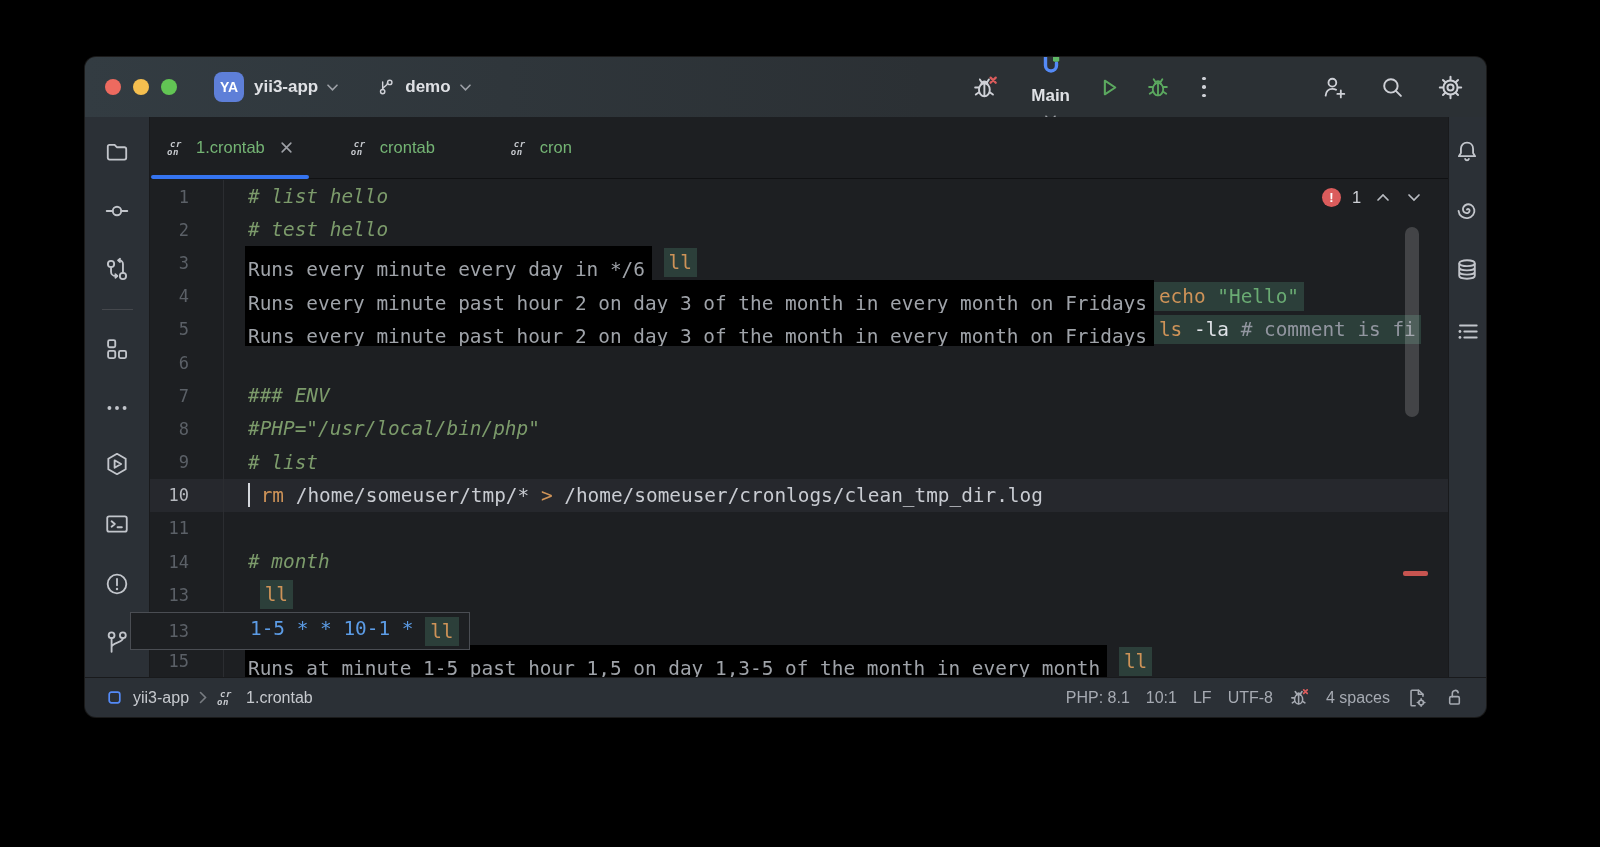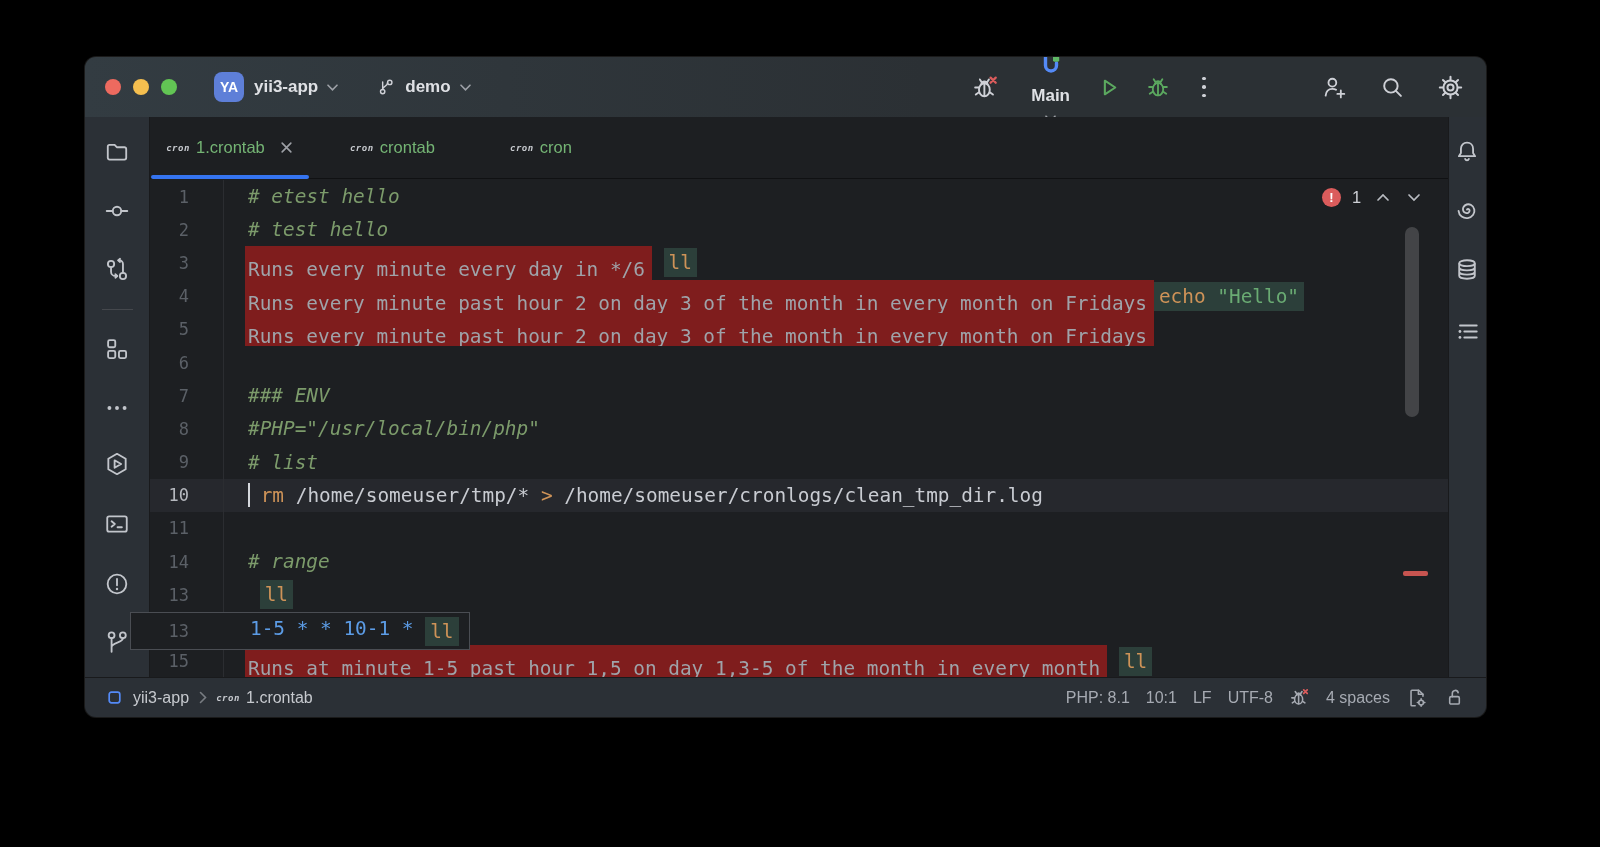--- a/index.html
+++ b/index.html
@@ -36,37 +36,37 @@
   .stripe-divider{position:absolute;left:17px;width:31px;height:1px;background:#45484D;}
 
   
   .center{position:absolute;left:65px;right:38px;top:60px;bottom:40px;display:flex;flex-direction:column;background:#1D1F22;}
   .tabbar{flex:0 0 62px;display:flex;align-items:stretch;border-bottom:1px solid #101113;box-sizing:border-box;}
   .tab{display:flex;align-items:center;gap:10px;padding:0 17px;position:relative;cursor:pointer;}
   .tab + .tab{margin-left:14px;}
   .tab.active::after{content:"";position:absolute;left:1px;right:1px;bottom:-1px;height:4px;
     background:#3574F0;border-radius:3px;}
   .tab .label{color:#74B474;font-size:16.5px;}
-  .cr-icon{display:flex;flex-direction:row;justify-content:center;width:19px;
+  .cr-icon{display:flex;flex-direction:column;justify-content:center;width:19px;
     font-family:"DejaVu Sans Mono",monospace;font-style:italic;font-weight:700;font-size:9px;
     line-height:8px;color:#C6C9CE;letter-spacing:0.5px;}
   .cr-icon .r1{padding-left:3px;}
 
   
   .editor{flex:1;position:relative;overflow:hidden;padding-top:1px;
     font-family:"DejaVu Sans Mono",monospace;font-size:19.4px;color:#C9CCD2;}
   .row{display:flex;height:33.2px;align-items:center;white-space:pre;}
   .row .ln{flex:0 0 74px;box-sizing:border-box;align-self:stretch;display:flex;align-items:center;
     justify-content:flex-end;padding-right:34px;font-size:17px;color:#5B6067;border-right:1px solid #2B2D31;}
   .row .code{flex:1;min-width:0;overflow:hidden;height:100%;display:flex;align-items:center;
     padding-left:24px;white-space:pre;}
   .row.cur{background:#26282D;}
   .row.cur .ln{color:#B6B9BF;}
   .seg-cmt{color:#7C9B6B;font-style:italic;}
-  .seg-inlay{background:#7f1d1d;color:#9FA3A9;padding:17px 7px 3px 3px;margin-left:-3px;}
+  .seg-inlay{background:#000000;color:#9FA3A9;padding:17px 7px 3px 3px;margin-left:-3px;}
   .seg-num{color:#5C9CE6;}
   .seg-cmd{color:#CE9358;}
   .seg-str{color:#6AAB73;}
   .seg-txt{color:#C9CCD2;}
   .seg-wht{color:#DFE2E7;}
   .seg-gry{color:#9296A0;}
   .grp-run{background:#2C3F3A;padding:3px 5px;display:inline-flex;}
   .seg-caret{display:inline-block;width:2px;height:24px;background:#D4D7DC;margin-right:-1px;}
 
   
@@ -299,32 +299,32 @@
       </div>
       <div class="tab" style="margin-left:42px;">
         <span class="cr-icon">
           <span class="r1">cr</span>
               <span>on</span>
         </span>
         <span class="label">cron</span>
       </div>
     </div>
     <div class="editor">
-          <div class="row"><span class="ln">1</span><span class="code"><span class="seg-cmt"># etest hello</span></span></div>
+          <div class="row"><span class="ln">1</span><span class="code"><span class="seg-cmt"># list hello</span></span></div>
           <div class="row"><span class="ln">2</span><span class="code"><span class="seg-cmt"># test hello</span></span></div>
           <div class="row"><span class="ln">3</span><span class="code"><span class="seg-inlay">Runs every minute every day in */6</span><span class="seg-txt"> </span><span class="grp-run"><span class="seg-cmd">ll</span></span></span></div>
           <div class="row"><span class="ln">4</span><span class="code"><span class="seg-inlay">Runs every minute past hour 2 on day 3 of the month in every month on Fridays</span><span class="grp-run"><span class="seg-cmd">echo</span><span class="seg-txt"> </span><span class="seg-str">"Hello"</span></span></span></div>
-          <div class="row"><span class="ln">5</span><span class="code"><span class="seg-inlay">Runs every minute past hour 2 on day 3 of the month in every month on Fridays</span></span></div>
+          <div class="row"><span class="ln">5</span><span class="code"><span class="seg-inlay">Runs every minute past hour 2 on day 3 of the month in every month on Fridays</span><span class="grp-run"><span class="seg-cmd">ls</span><span class="seg-wht"> -la</span><span class="seg-gry"> # comment is fi</span></span></span></div>
           <div class="row"><span class="ln">6</span><span class="code"></span></div>
           <div class="row"><span class="ln">7</span><span class="code"><span class="seg-cmt">### ENV</span></span></div>
           <div class="row"><span class="ln">8</span><span class="code"><span class="seg-cmt">#PHP="/usr/local/bin/php"</span></span></div>
           <div class="row"><span class="ln">9</span><span class="code"><span class="seg-cmt"># list</span></span></div>
           <div class="row cur"><span class="ln">10</span><span class="code"><span class="seg-caret"></span><span class="seg-txt"> </span><span class="seg-cmd">rm</span><span class="seg-txt"> /home/someuser/tmp/* </span><span class="seg-cmd">&gt;</span><span class="seg-txt"> /home/someuser/cronlogs/clean_tmp_dir.log</span></span></div>
           <div class="row"><span class="ln">11</span><span class="code"></span></div>
-          <div class="row"><span class="ln">14</span><span class="code"><span class="seg-cmt"># range</span></span></div>
+          <div class="row"><span class="ln">14</span><span class="code"><span class="seg-cmt"># month</span></span></div>
           <div class="row"><span class="ln">13</span><span class="code"><span class="seg-txt"> </span><span class="grp-run"><span class="seg-cmd">ll</span></span></span></div>
           <div class="row"><span class="ln"></span><span class="code"></span></div>
           <div class="row"><span class="ln">15</span><span class="code"><span class="seg-inlay">Runs at minute 1-5 past hour 1,5 on day 1,3-5 of the month in every month</span><span class="seg-txt"> </span><span class="grp-run"><span class="seg-cmd">ll</span></span></span></div>
         </div>
   </div>
 
   <div class="inspections">
     <span class="err-badge">!</span>
     <span>1</span>
     <button class="insp-btn" style="margin-left:4px;">

